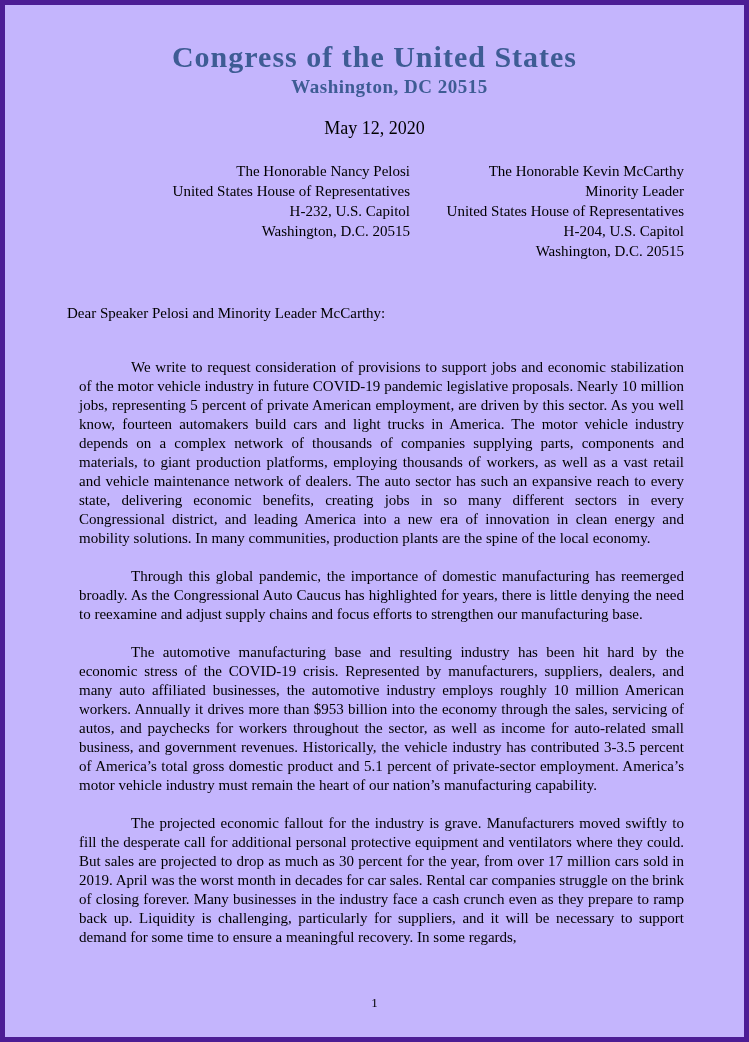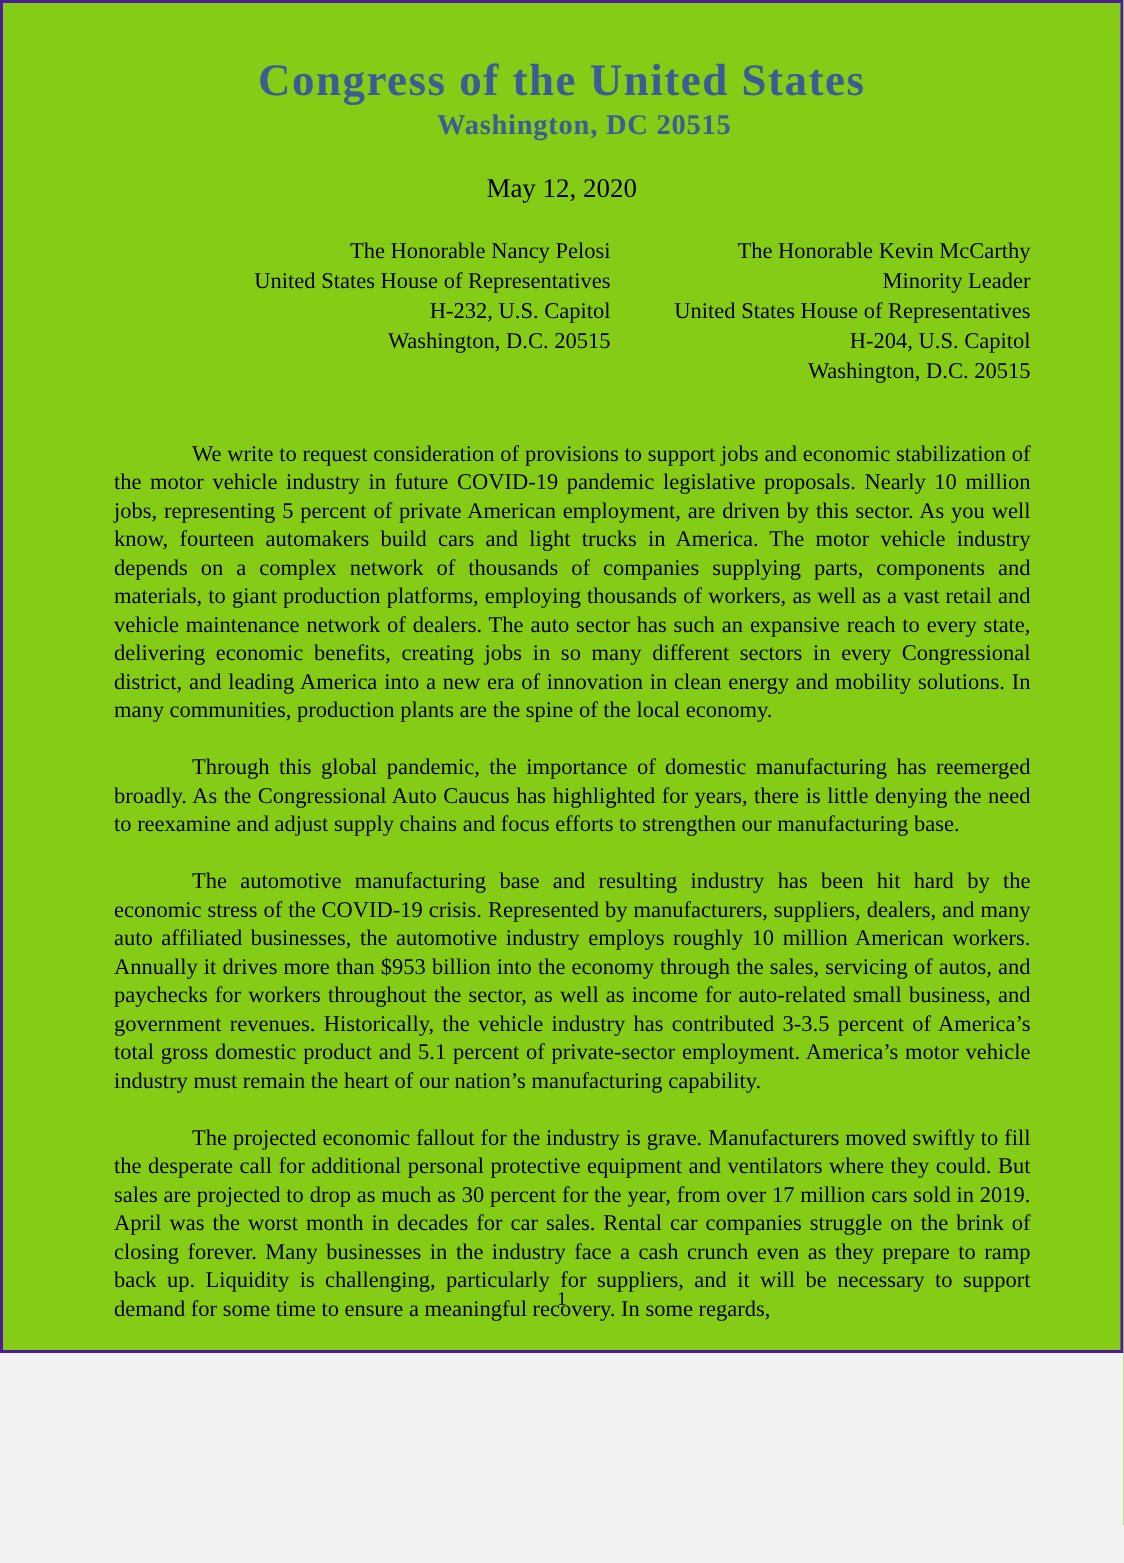--- a/index.html
+++ b/index.html
@@ -2,24 +2,24 @@
 <html><head>
 <meta charset="utf-8">
 <style>
   html, body {
     margin: 0;
     padding: 0;
     background: #f2f2f2;
   }
   .page {
     width: 749px;
-    height: 902px;
+    height: 1042px;
     margin: 0 auto;
-    background: #84cc16;
-    border: 2px solid #4c1d95;
+    background: #c4b5fd;
+    border: 5px solid #4c1d95;
     box-sizing: border-box;
     position: relative;
     font-family: "Liberation Serif", serif;
     color: #000000;
     overflow: hidden;
   }
   .letterhead {
     text-align: center;
     padding-top: 36px;
     color: #3e5c94;
@@ -103,20 +103,21 @@
     </div>
     <div class="recipient-block right">
       <div>The Honorable Kevin McCarthy</div>
       <div>Minority Leader</div>
       <div>United States House of Representatives</div>
       <div>H-204, U.S. Capitol</div>
       <div>Washington, D.C. 20515</div>
     </div>
   </div>
 
+  <div class="salutation">Dear Speaker Pelosi and Minority Leader McCarthy:</div>
 
   <div class="letter-body">
     <p class="first">We write to request consideration of provisions to support jobs and economic stabilization of the motor vehicle industry in future COVID-19 pandemic legislative proposals. Nearly 10 million jobs, representing 5 percent of private American employment, are driven by this sector. As you well know, fourteen automakers build cars and light trucks in America. The motor vehicle industry depends on a complex network of thousands of companies supplying parts, components and materials, to giant production platforms, employing thousands of workers, as well as a vast retail and vehicle maintenance network of dealers. The auto sector has such an expansive reach to every state, delivering economic benefits, creating jobs in so many different sectors in every Congressional district, and leading America into a new era of innovation in clean energy and mobility solutions. In many communities, production plants are the spine of the local economy.</p>
     <p>Through this global pandemic, the importance of domestic manufacturing has reemerged broadly. As the Congressional Auto Caucus has highlighted for years, there is little denying the need to reexamine and adjust supply chains and focus efforts to strengthen our manufacturing base.</p>
     <p>The automotive manufacturing base and resulting industry has been hit hard by the economic stress of the COVID-19 crisis. Represented by manufacturers, suppliers, dealers, and many auto affiliated businesses, the automotive industry employs roughly 10 million American workers. Annually it drives more than $953 billion into the economy through the sales, servicing of autos, and paychecks for workers throughout the sector, as well as income for auto-related small business, and government revenues. Historically, the vehicle industry has contributed 3-3.5 percent of America’s total gross domestic product and 5.1 percent of private-sector employment. America’s motor vehicle industry must remain the heart of our nation’s manufacturing capability.</p>
     <p>The projected economic fallout for the industry is grave. Manufacturers moved swiftly to fill the desperate call for additional personal protective equipment and ventilators where they could. But sales are projected to drop as much as 30 percent for the year, from over 17 million cars sold in 2019. April was the worst month in decades for car sales. Rental car companies struggle on the brink of closing forever. Many businesses in the industry face a cash crunch even as they prepare to ramp back up. Liquidity is challenging, particularly for suppliers, and it will be necessary to support demand for some time to ensure a meaningful recovery. In some regards,</p>
   </div>
 
   <div class="page-number">1</div>
 

